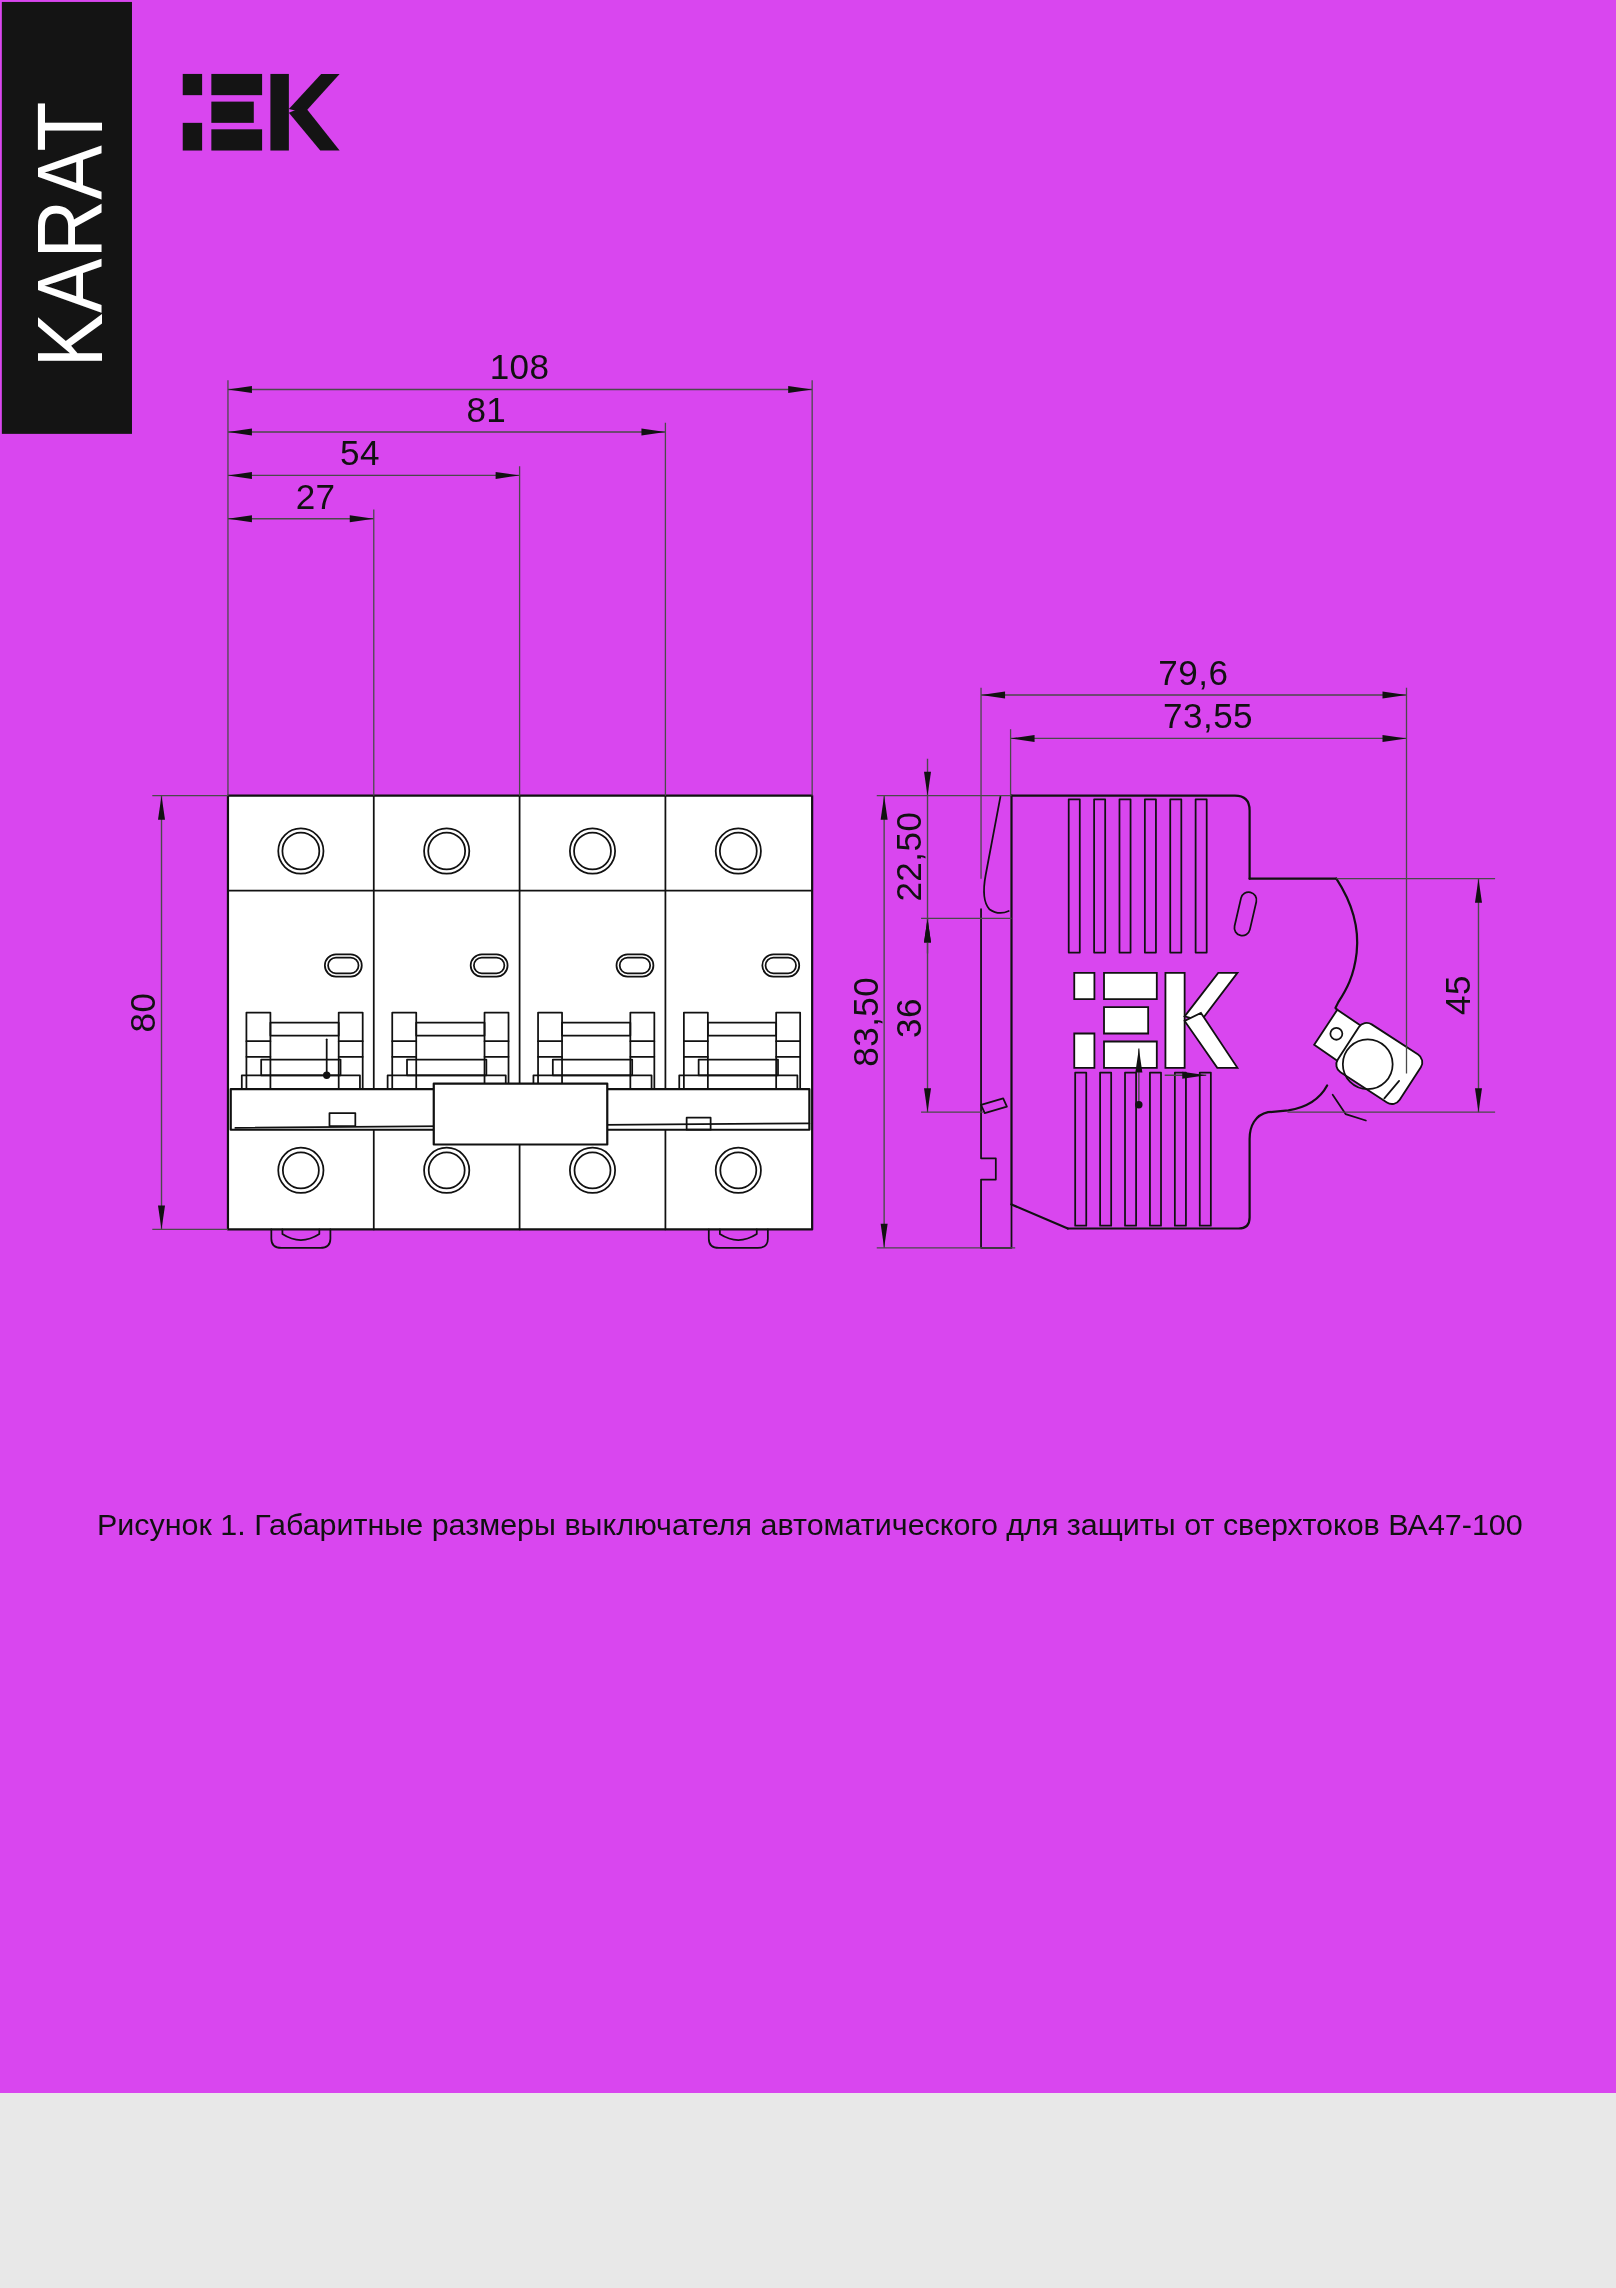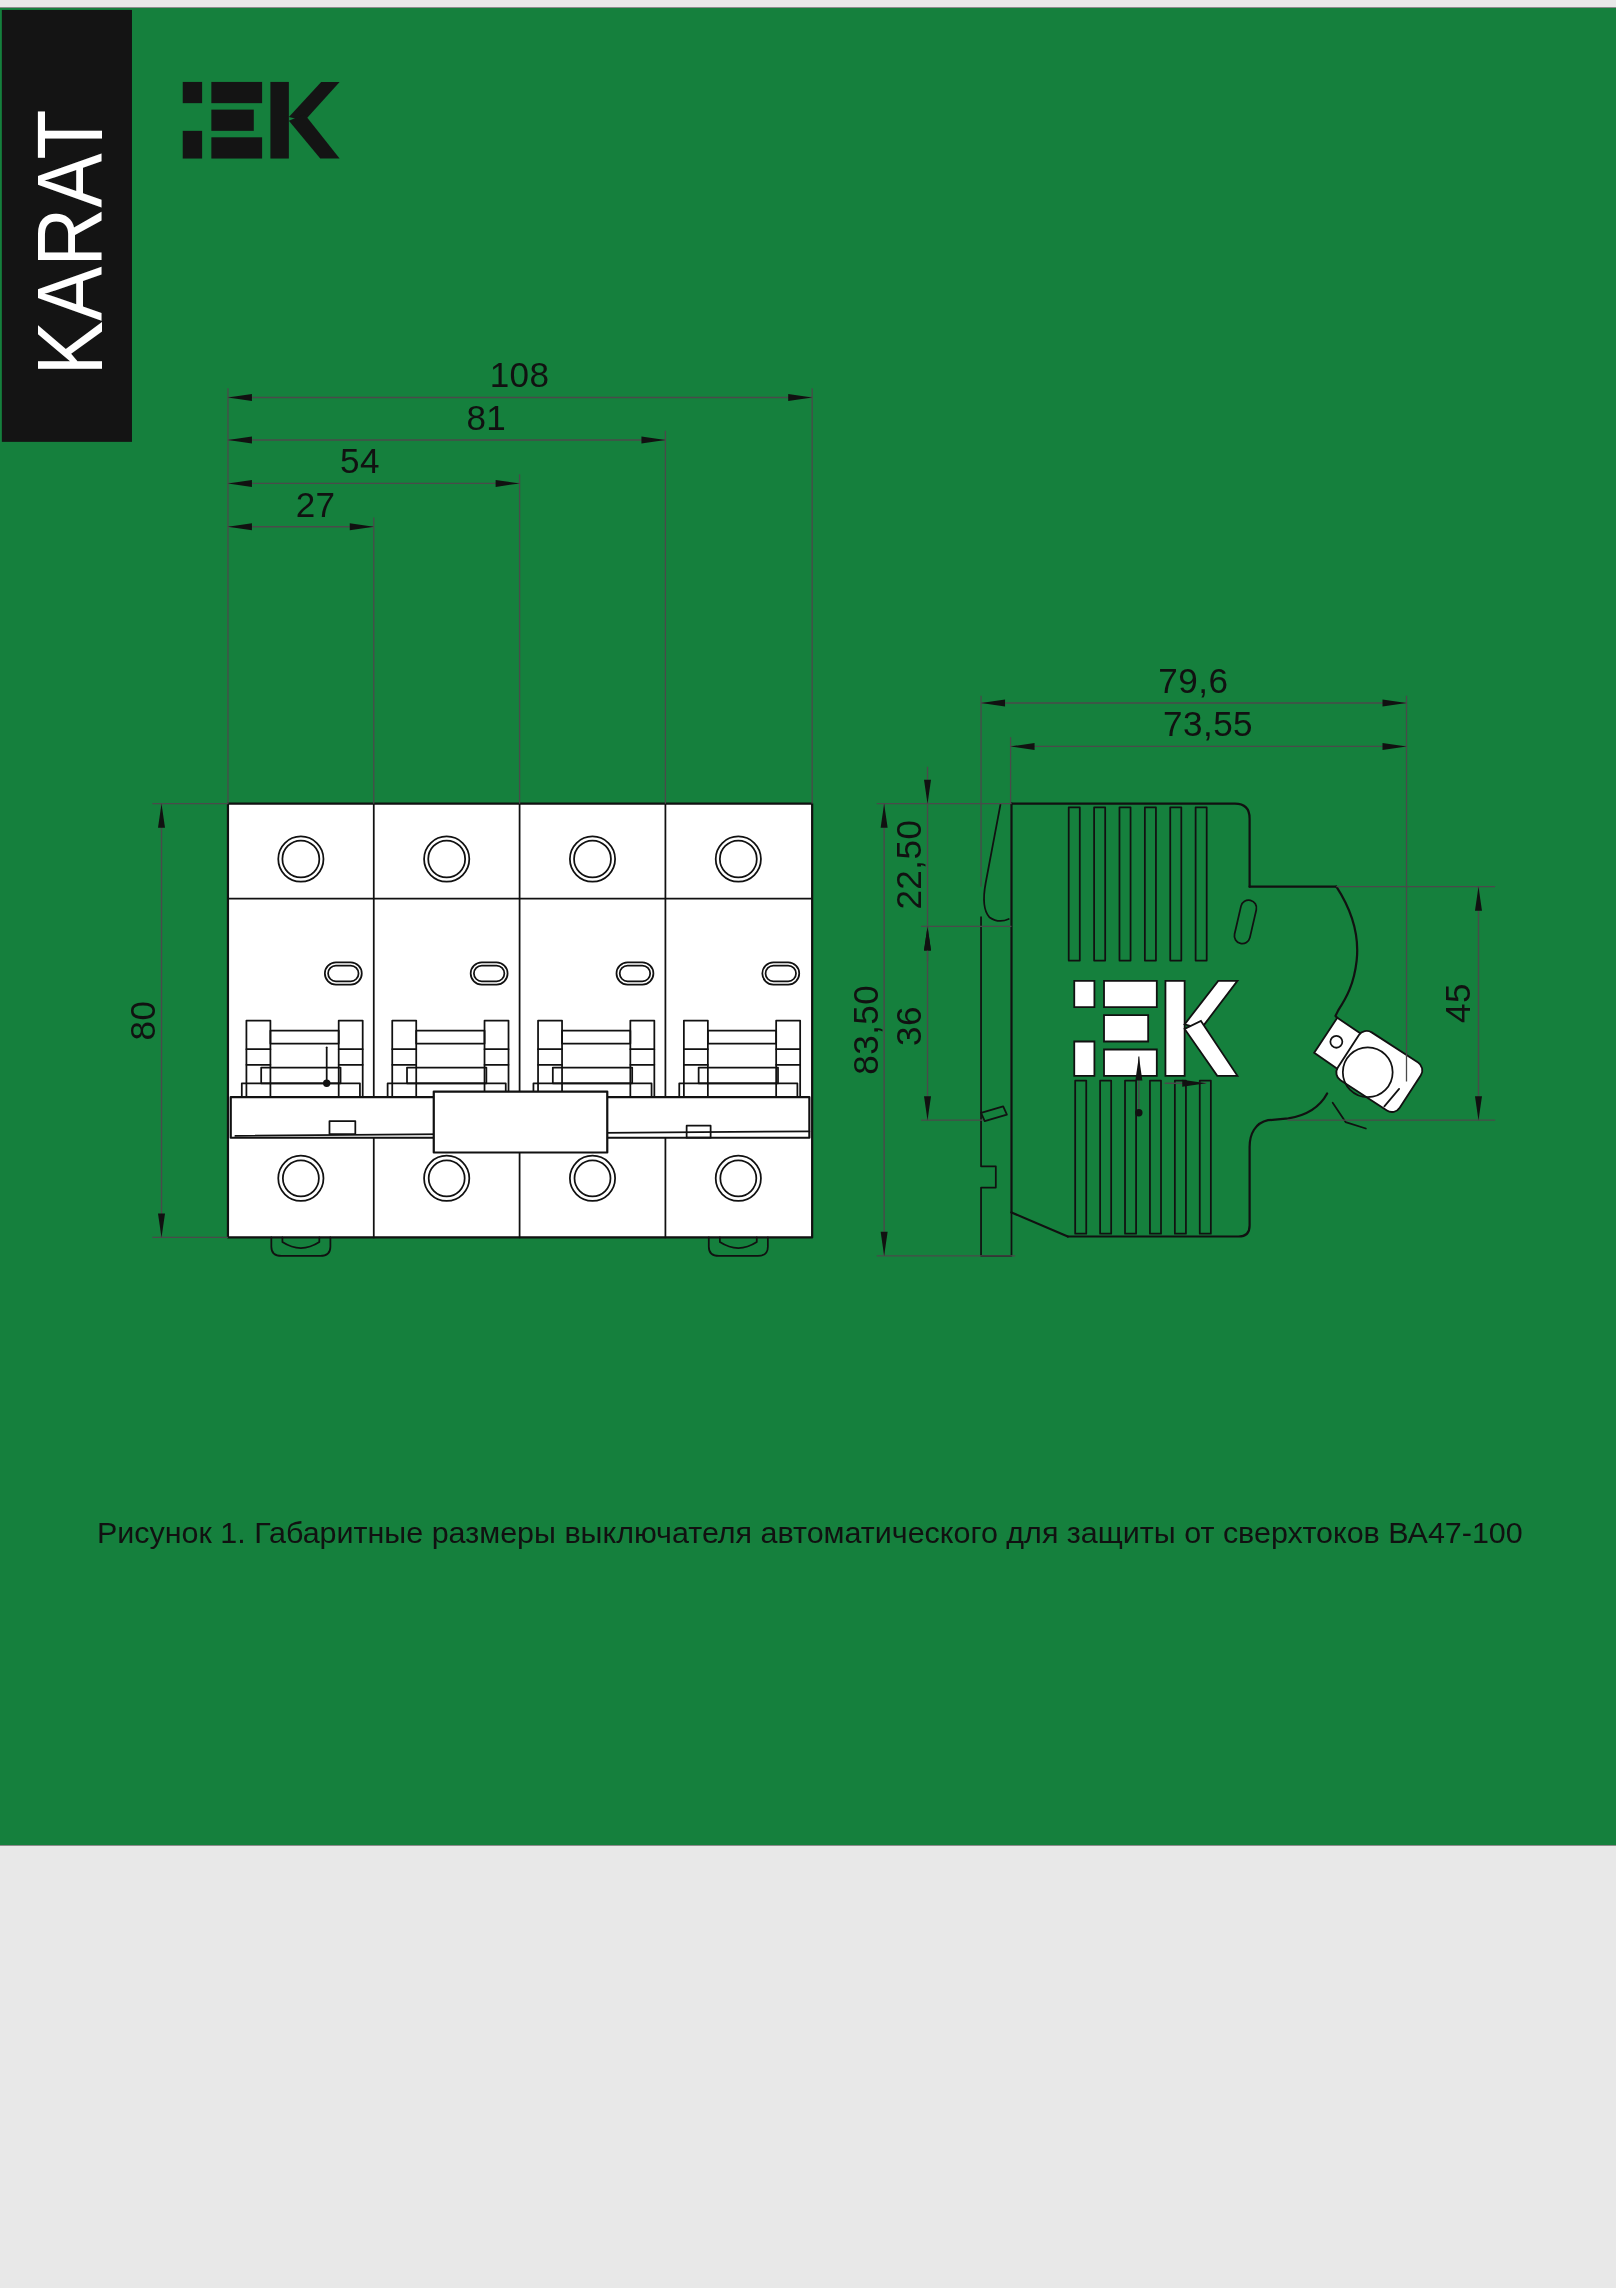--- a/index.html
+++ b/index.html
@@ -1,16 +1,16 @@
 <!DOCTYPE html>
 <html style="font-size:14.8px"><head>
 <meta charset="utf-8">
 <style>
   html,body{margin:0;padding:0;background:#e8e8e8;font-family:"Liberation Sans","DejaVu Sans",sans-serif;}
-  .page{position:relative;width:1616px;height:1837px;background:#15803d;outline:0.9px solid #8c8c8c;margin:8px auto;overflow:hidden;}
+  .page{position:relative;width:1616px;height:2093px;background:#d946ef;outline:0.9px solid #8c8c8c;margin:0 auto;overflow:hidden;}
   .page-svg{position:absolute;left:0;top:0;width:1616px;height:2289px;display:block;}
   
   .outline{fill:none;stroke:#111;stroke-width:2.4;stroke-linejoin:round;stroke-linecap:round;}
   .detail{fill:none;stroke:#111;stroke-width:1.9;stroke-linejoin:round;stroke-linecap:round;}
   .whitefill{fill:#fff;stroke:#111;stroke-width:2.4;stroke-linejoin:round;}
   .dimline{fill:none;stroke:#4a4a4a;stroke-width:1.5;}
   .extline{fill:none;stroke:#4a4a4a;stroke-width:1.4;}
   .dim-text{font-family:"Liberation Sans","DejaVu Sans",sans-serif;font-size:38px;fill:#111;letter-spacing:0.5px;}
   .banner-text{font-family:"Liberation Sans","DejaVu Sans",sans-serif;font-size:100px;fill:#ffffff;}
   .caption-text{font-family:"Liberation Sans","DejaVu Sans",sans-serif;font-size:32px;fill:#111;}

